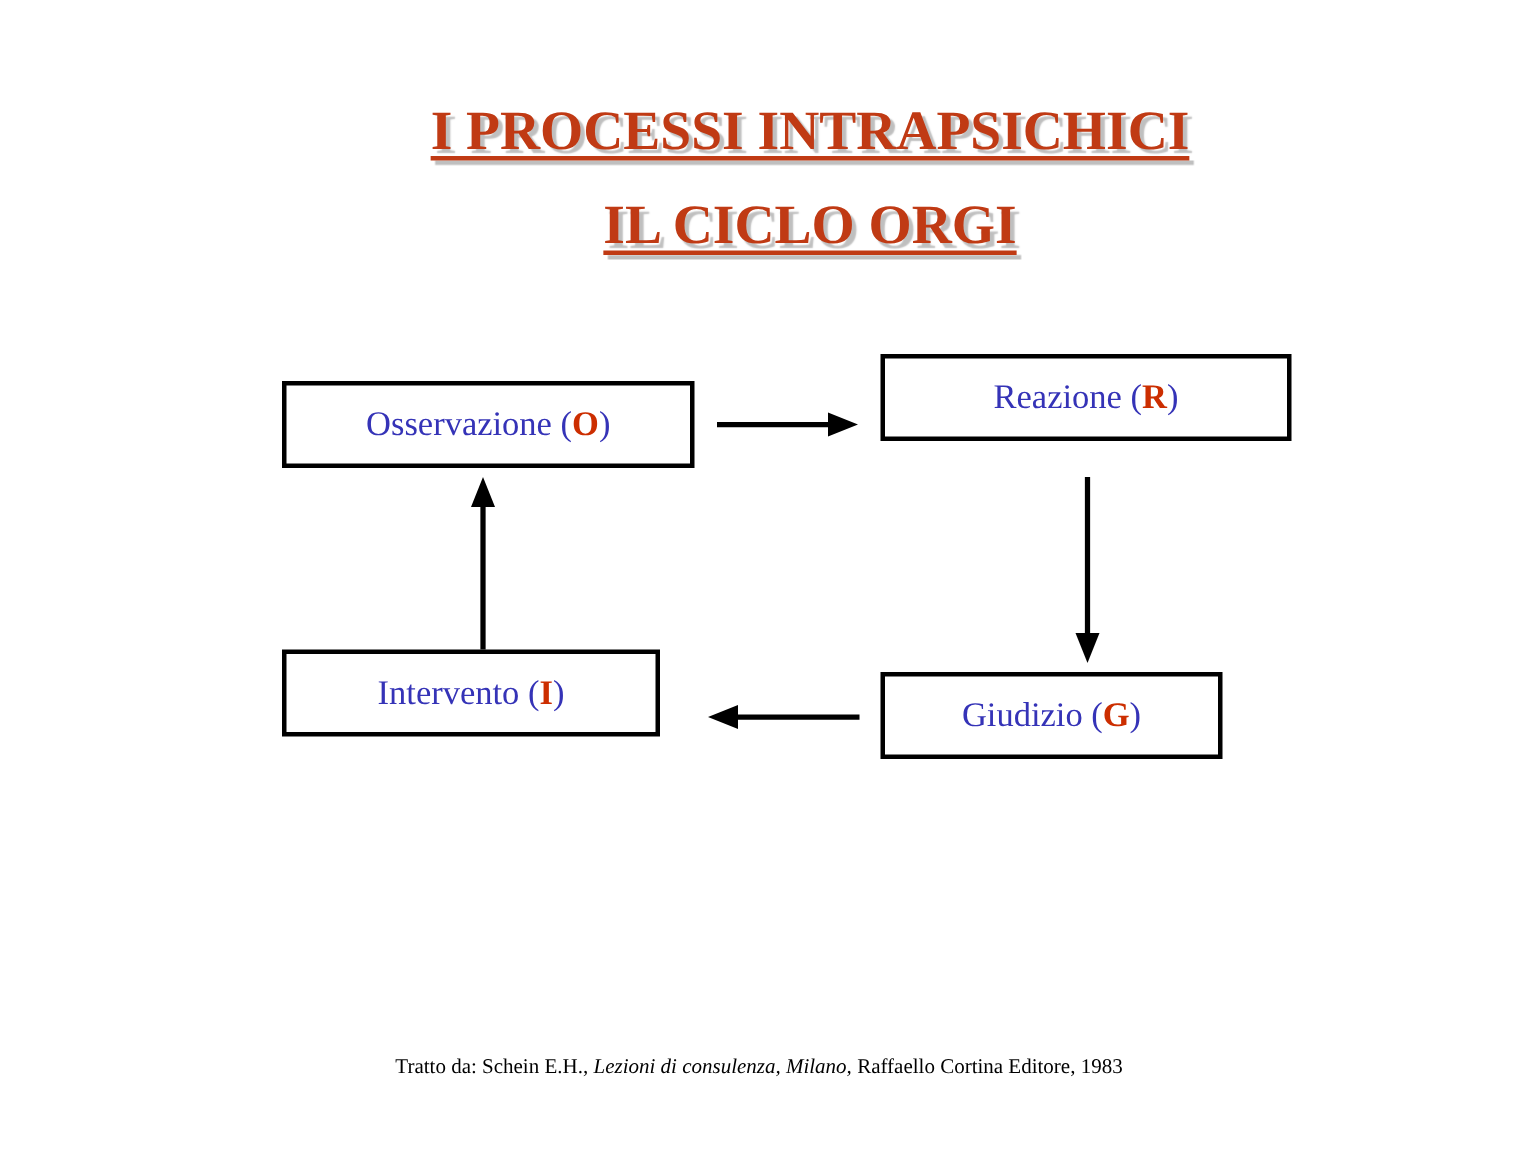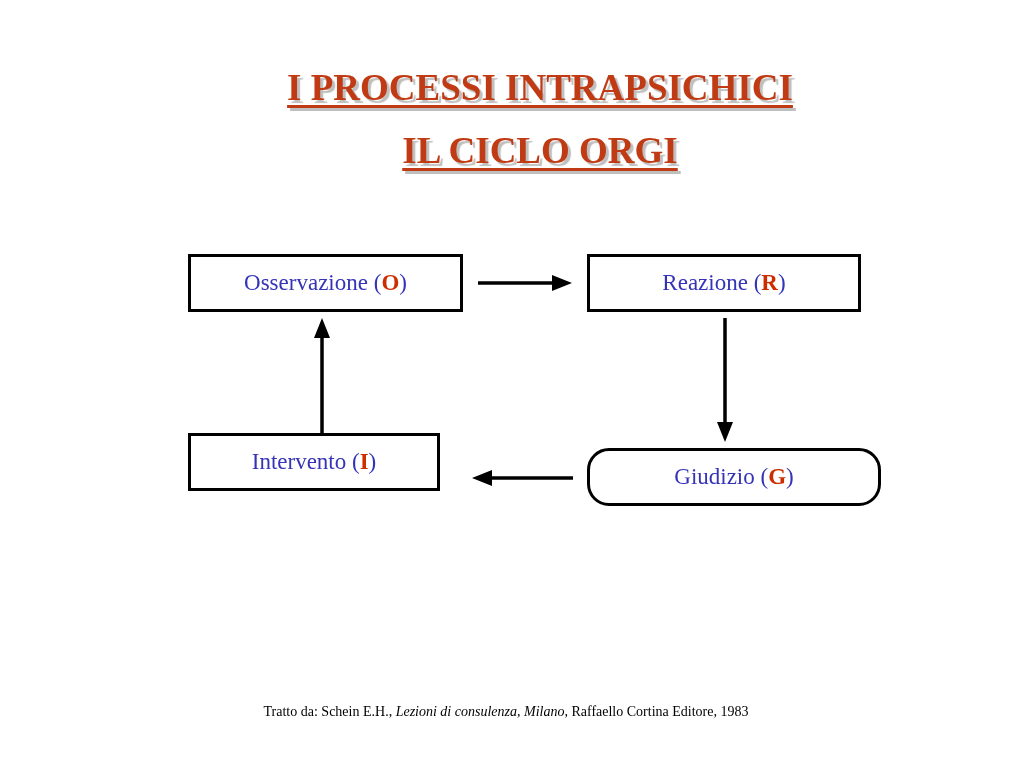--- a/index.html
+++ b/index.html
@@ -46,23 +46,23 @@
     justify-content: center;
     font-size: 23px;
     color: var(--text-blue);
     white-space: nowrap;
   }
   .node .hl {
     color: var(--accent-red);
     font-weight: bold;
   }
   .node-osservazione { left: 188px; top: 254px; width: 275px; height: 58px; }
-  .node-reazione     { left: 587px; top: 254px; width: 274px; height: 58px; }
+  .node-reazione     { left: 587px; top: 236px; width: 274px; height: 58px; }
   .node-intervento   { left: 188px; top: 420px; width: 252px; height: 58px; margin-top: 13px; }
-  .node-giudizio     { left: 587px; top: 448px; width: 294px; height: 58px; border-radius: 22px; }
+  .node-giudizio     { left: 587px; top: 448px; width: 228px; height: 58px; }
   .arrows {
     position: absolute;
     left: 0; top: 0;
     width: 1024px; height: 768px;
     pointer-events: none;
   }
   .arrows line { stroke: var(--line-black); stroke-width: 3.5; }
   .arrows polygon { fill: var(--line-black); }
   .footer {
     position: absolute;

